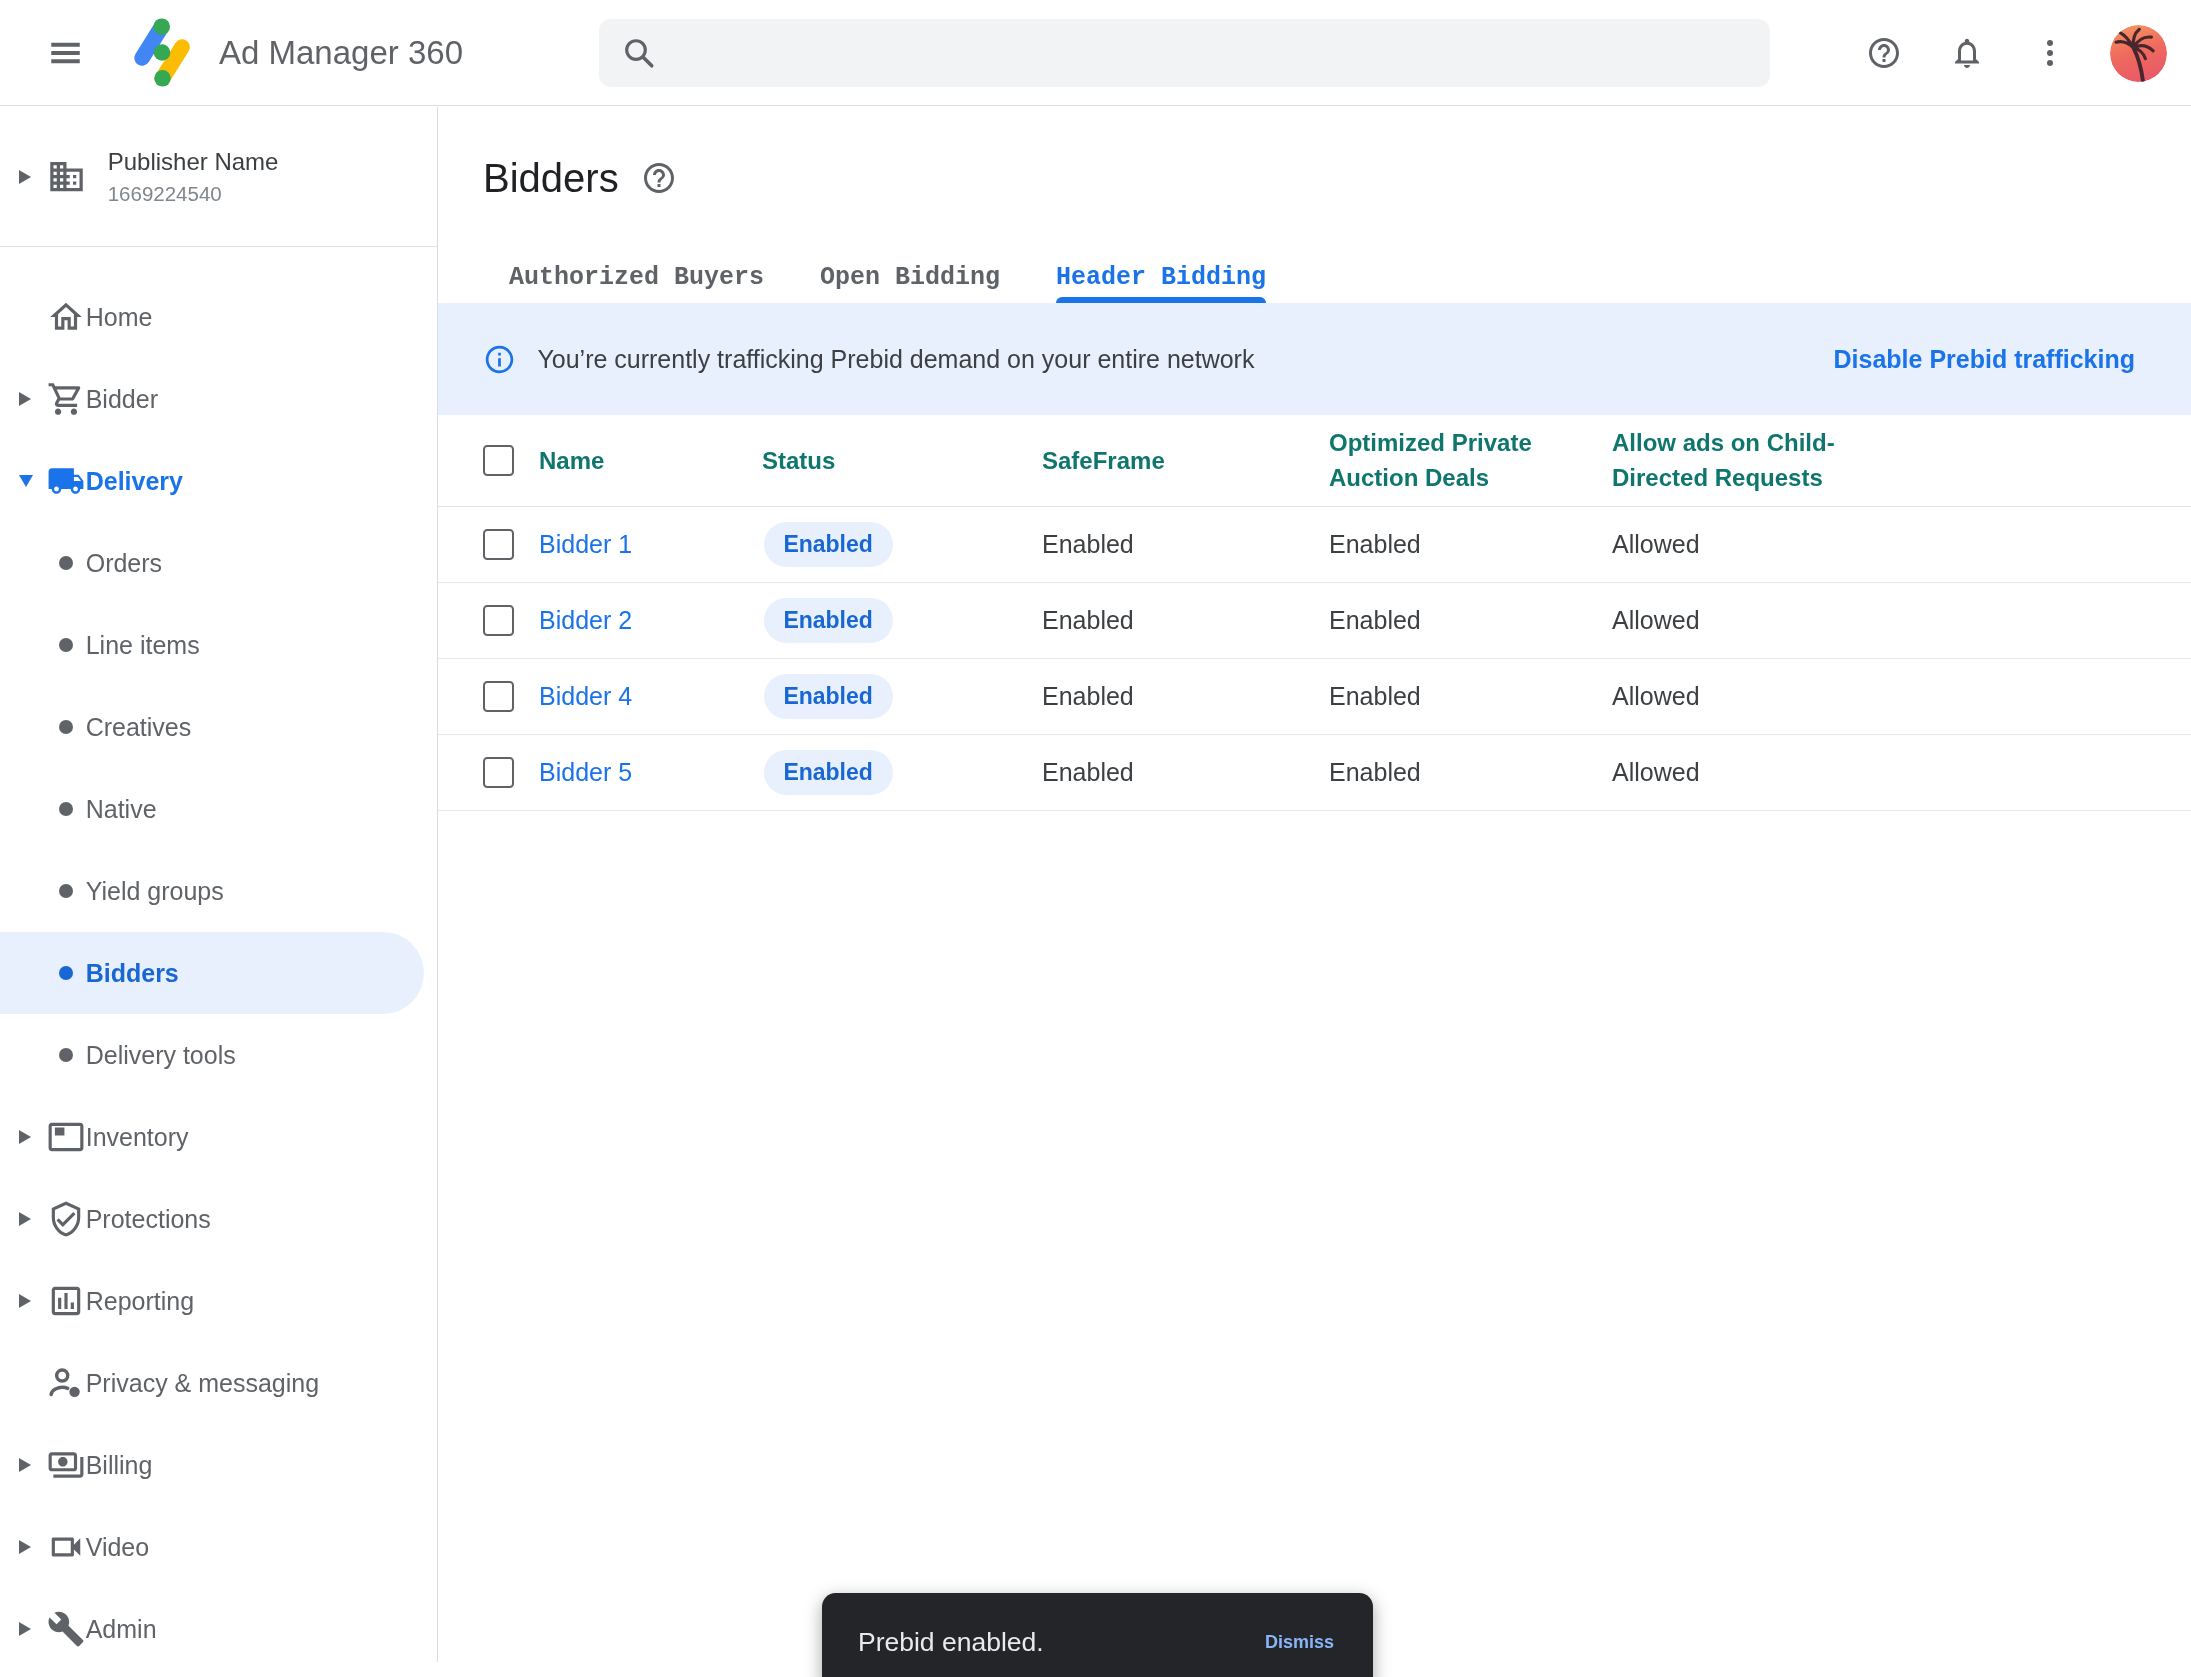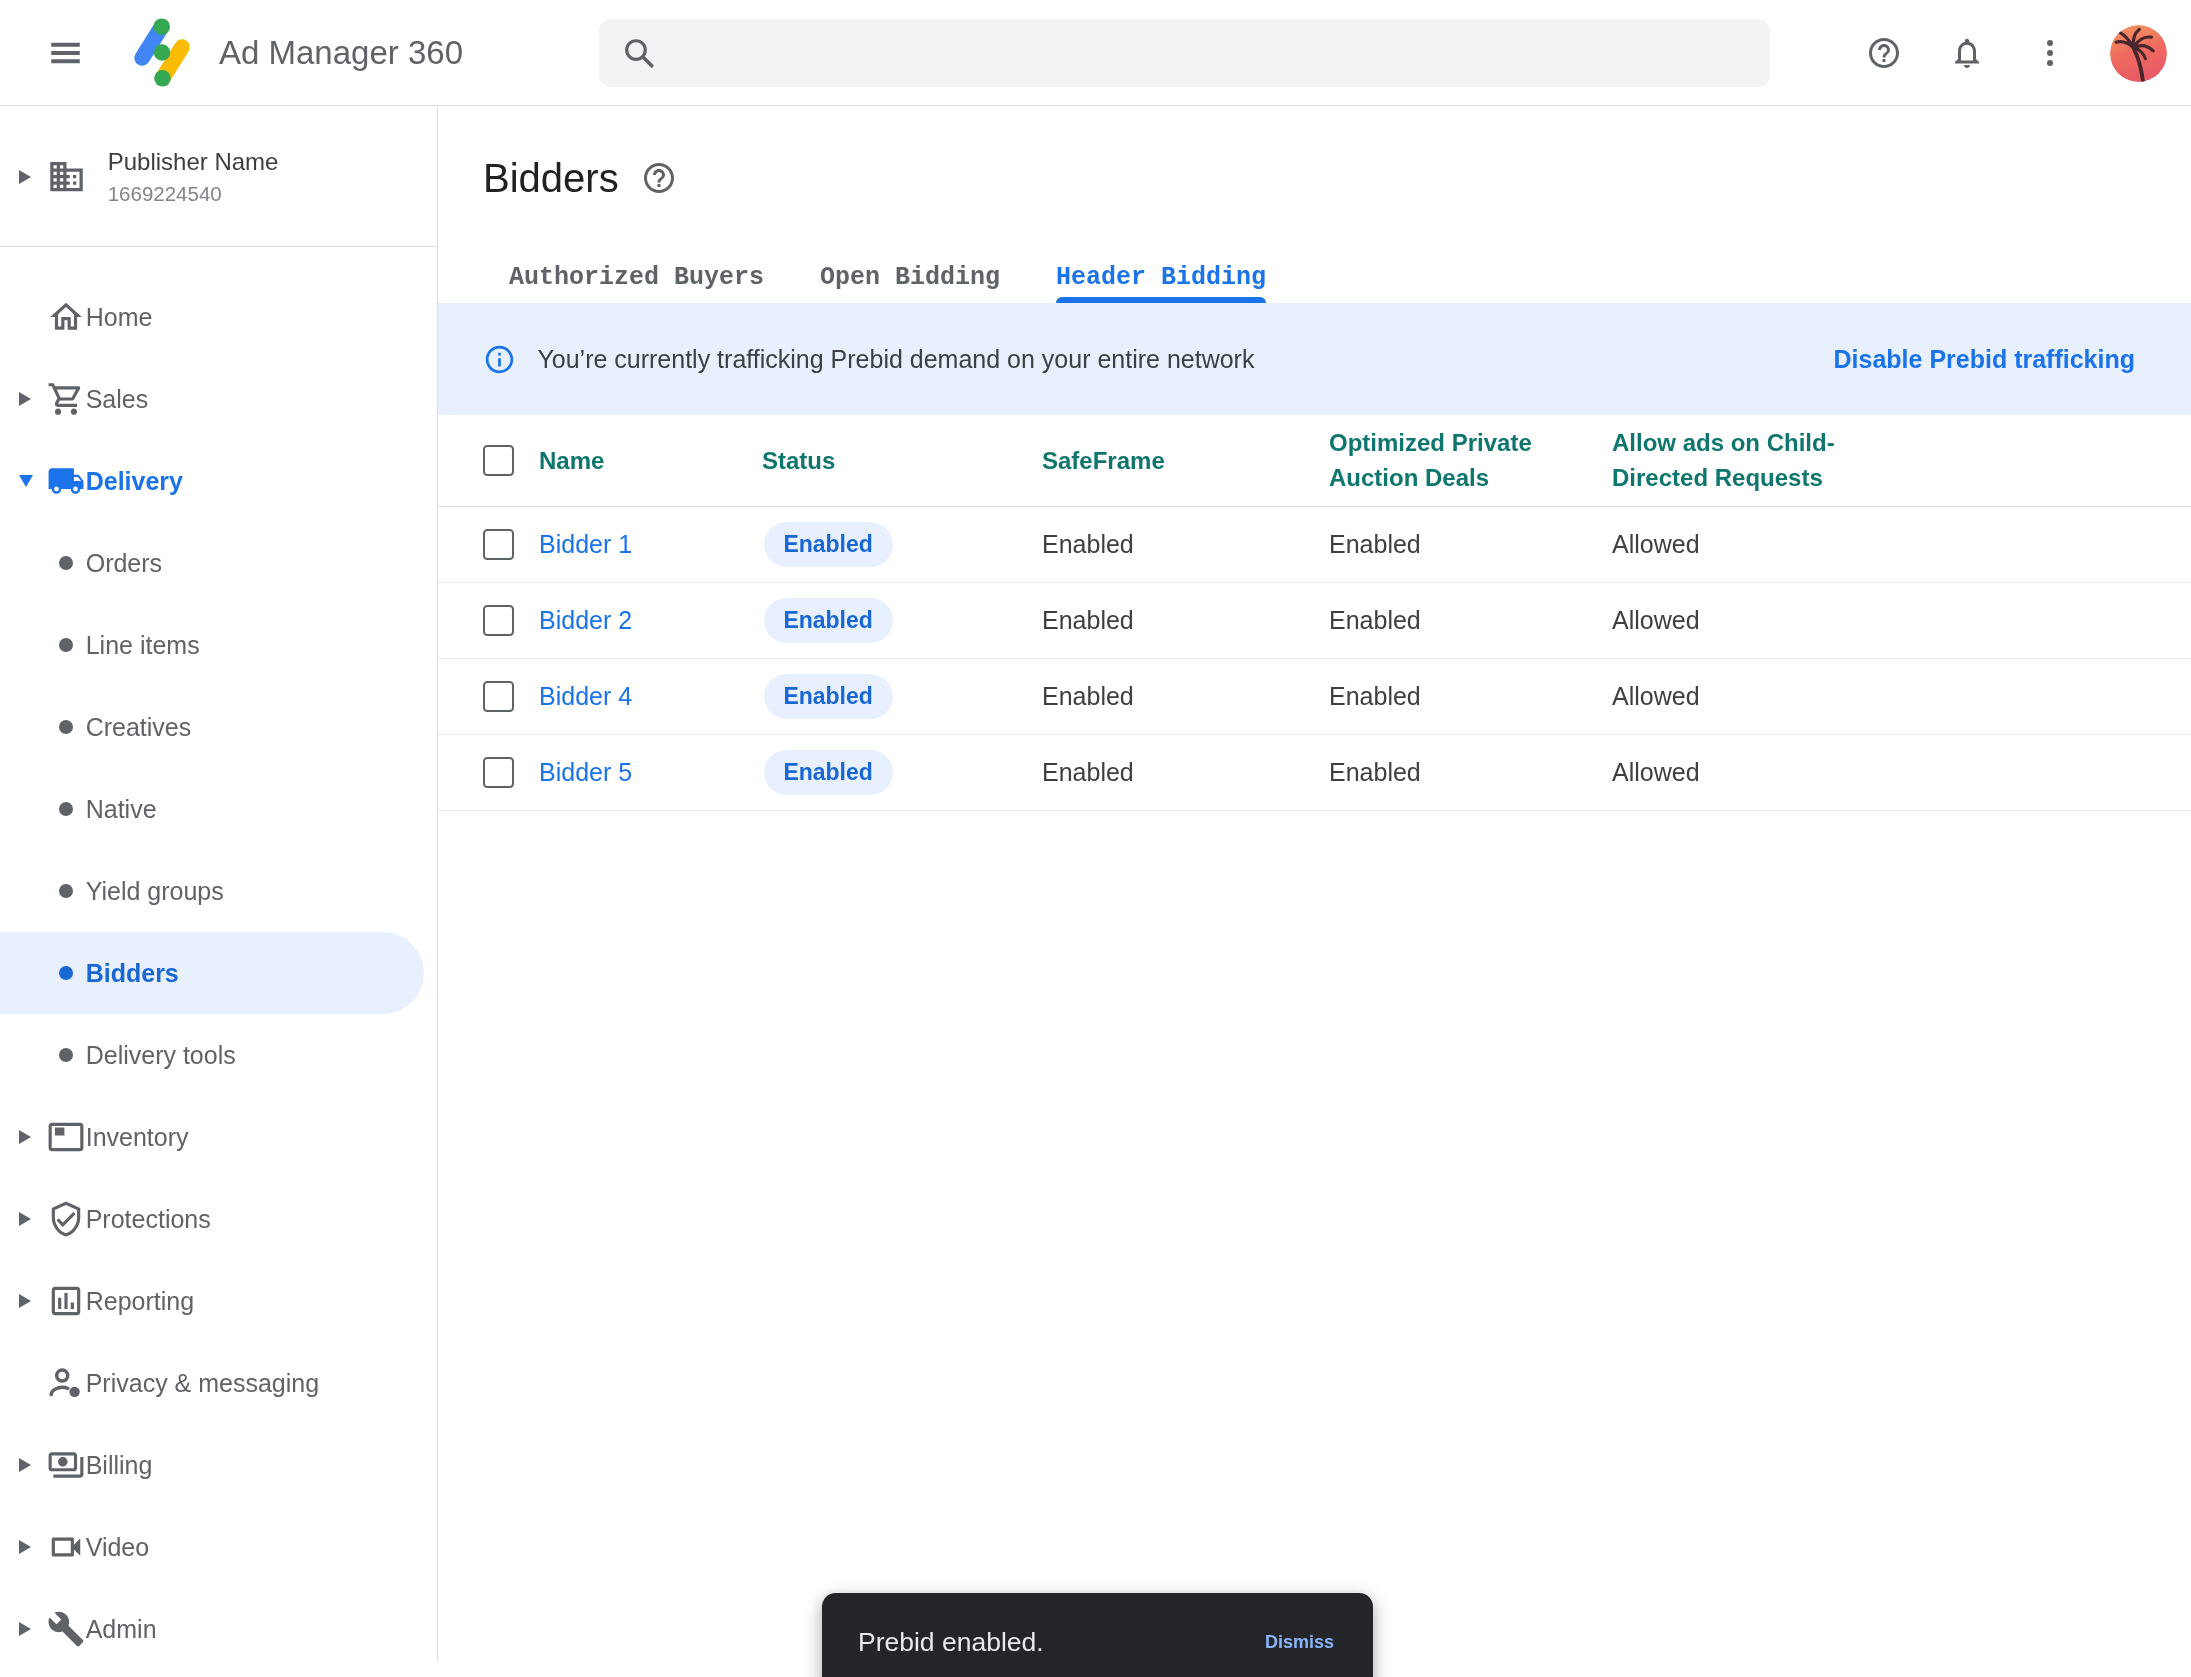--- a/index.html
+++ b/index.html
@@ -204,21 +204,21 @@
 
     <div class="nav-item">
       <span class="arrow-slot">
           <span class="tri-right"></span>
         </span>
       <span class="nav-icon">
           <svg viewBox="0 0 24 24" width="38" height="38">
         <path fill="#5f6368" d="M15.55 13c.75 0 1.41-.41 1.75-1.03l3.58-6.49c.37-.66-.11-1.48-.87-1.48H5.21l-.94-2H1v2h2l3.6 7.59-1.35 2.44C4.52 15.37 5.48 17 7 17h12v-2H7l1.1-2h7.45zM6.16 6h12.15l-2.76 5H8.53L6.16 6zM7 18c-1.1 0-1.99.9-1.99 2S5.9 22 7 22s2-.9 2-2-.9-2-2-2zm10 0c-1.1 0-1.99.9-1.99 2s.89 2 1.99 2 2-.9 2-2-.9-2-2-2z"></path>
           </svg>
         </span>
-      <span class="nav-label">Sales</span>
+      <span class="nav-label">Bidder</span>
     </div>
 
     <div class="nav-item expanded">
       <span class="arrow-slot">
           <span class="tri-down"></span>
         </span>
       <span class="nav-icon">
           <svg viewBox="0 0 24 24" width="38" height="38">
         <path fill="#1a73e8" d="M20 8h-3V4H3c-1.1 0-2 .9-2 2v11h2c0 1.66 1.34 3 3 3s3-1.34 3-3h6c0 1.66 1.34 3 3 3s3-1.34 3-3h2v-5l-3-4zM6 18.5c-.83 0-1.5-.67-1.5-1.5s.67-1.5 1.5-1.5 1.5.67 1.5 1.5-.67 1.5-1.5 1.5zm13.5-9l1.96 2.5H17V9.5h2.5zm-1.5 9c-.83 0-1.5-.67-1.5-1.5s.67-1.5 1.5-1.5 1.5.67 1.5 1.5-.67 1.5-1.5 1.5z"></path>
           </svg>

